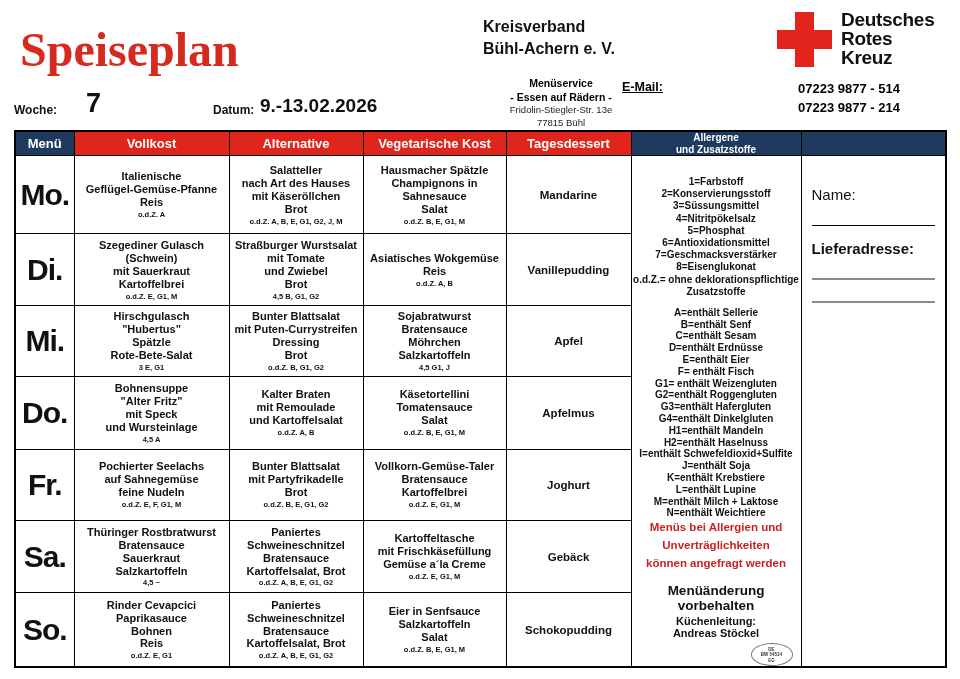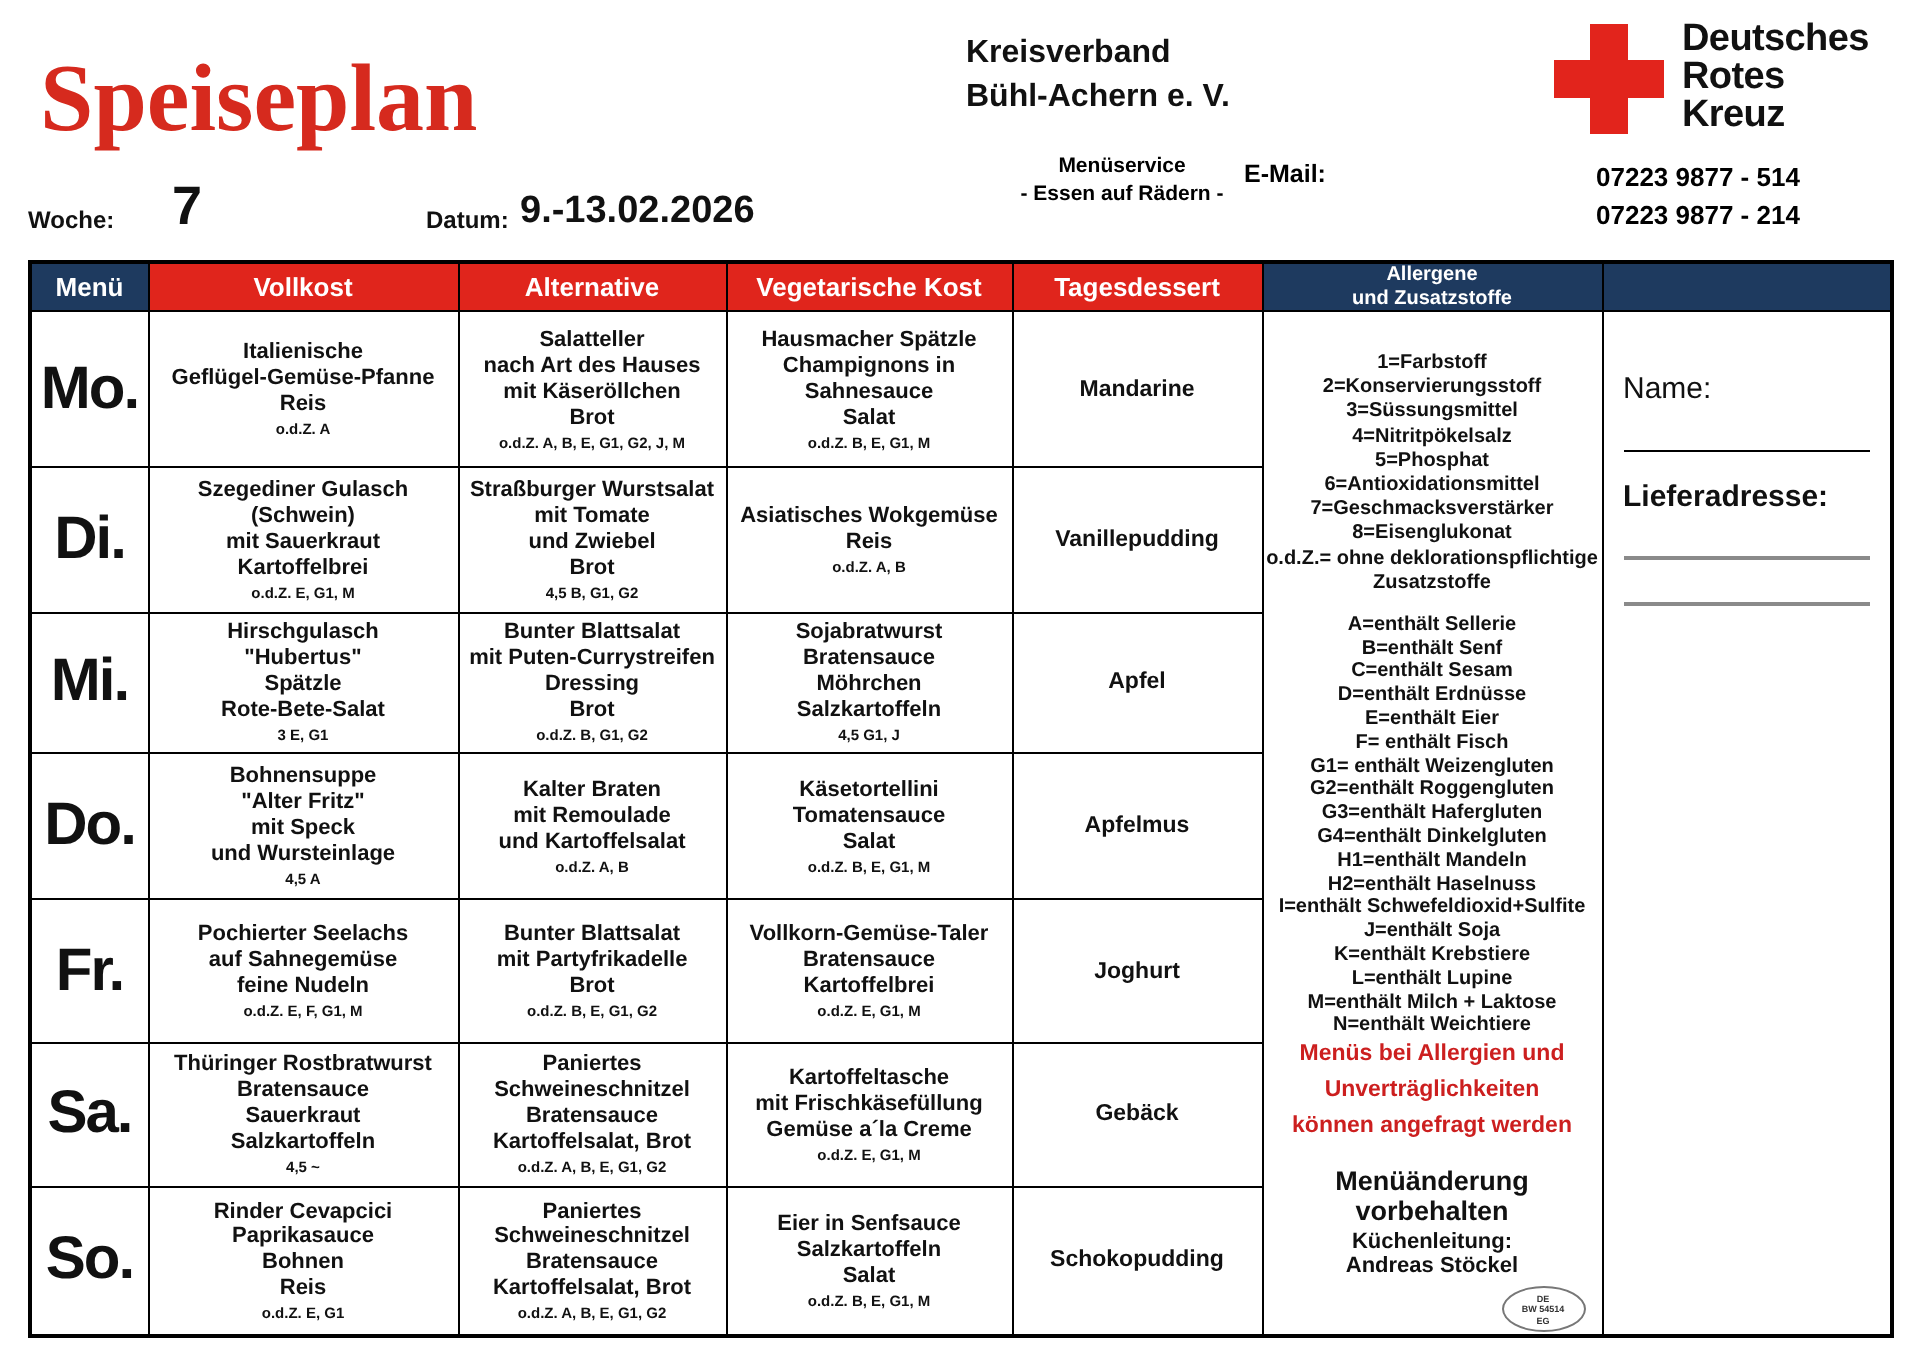--- a/index.html
+++ b/index.html
@@ -12,21 +12,21 @@
   .title { position:absolute; left:20px; top:22px; font-family:"Liberation Serif", serif; font-weight:bold; font-size:48px; color:#d62a1e; }
   .week-label { position:absolute; left:14px; top:103px; font-size:12px; font-weight:bold; color:#111; }
   .week-value { position:absolute; left:86px; top:88px; font-size:27px; font-weight:bold; color:#111; }
   .date-label { position:absolute; left:213px; top:103px; font-size:12px; font-weight:bold; color:#111; }
   .date-value { position:absolute; left:260px; top:95px; font-size:19px; font-weight:bold; color:#111; }
   .org { position:absolute; left:483px; top:16px; font-size:16px; font-weight:bold; color:#111; line-height:1.35; }
   .service { position:absolute; left:488px; top:77px; width:146px; text-align:center; }
   .service-title { font-size:10.5px; font-weight:bold; line-height:1.3; }
   .service-addr { font-size:9.5px; line-height:1.3; color:#222; }
   .email-block { position:absolute; left:622px; top:80px; }
-  .email-label { font-size:12.5px; font-weight:bold; }
+  .email-label { font-size:12.5px; font-weight:bold;text-decoration:underline; }
   .email-value { font-size:13px; font-weight:bold; margin-top:6px; }
   .phones { position:absolute; left:798px; top:80px; font-size:13px; font-weight:bold; line-height:1.45; }
   .cross { position:absolute; left:777px; top:12px; width:55px; height:55px; }
   .cross::before { content:""; position:absolute; left:18px; top:0; width:19px; height:55px; background:#e2241c; }
   .cross::after  { content:""; position:absolute; left:0; top:18px; width:55px; height:19px; background:#e2241c; }
   .logo-text { position:absolute; left:841px; top:10px; font-size:19px; font-weight:bold; line-height:1.0; letter-spacing:-0.3px; color:#111; }
 
   
   table.menu { position:absolute; left:14px; top:130px; border-collapse:collapse; table-layout:fixed; border:2px solid #000; }
   table.menu th, table.menu td { border:1px solid #000; overflow:hidden; }
@@ -73,20 +73,22 @@
     <span class="week-value">7</span>
     <span class="date-label">Datum:</span>
     <span class="date-value">9.-13.02.2026</span>
 
     <div class="org pre">Kreisverband
 Bühl-Achern e. V.</div>
 
     <div class="service">
       <div class="service-title pre">Menüservice
 - Essen auf Rädern -</div>
+      <div class="service-addr pre">Fridolin-Stiegler-Str. 13e
+77815 Bühl</div>
     </div>
 
     <div class="email-block">
       <div class="email-label">E-Mail:</div>
     </div>
 
     <div class="phones">
       <div>07223 9877 - 514</div>
       <div>07223 9877 - 214</div>
     </div>

